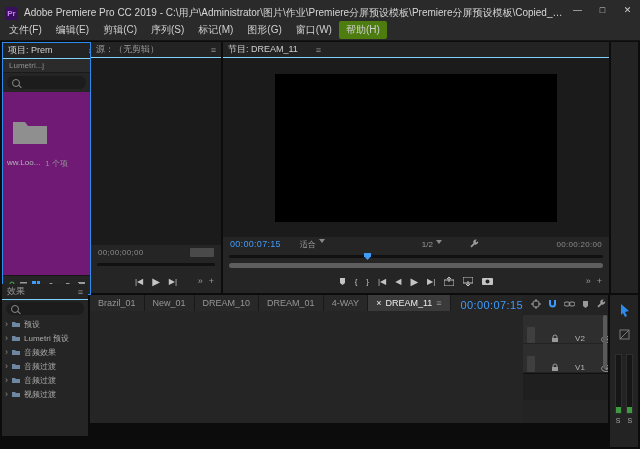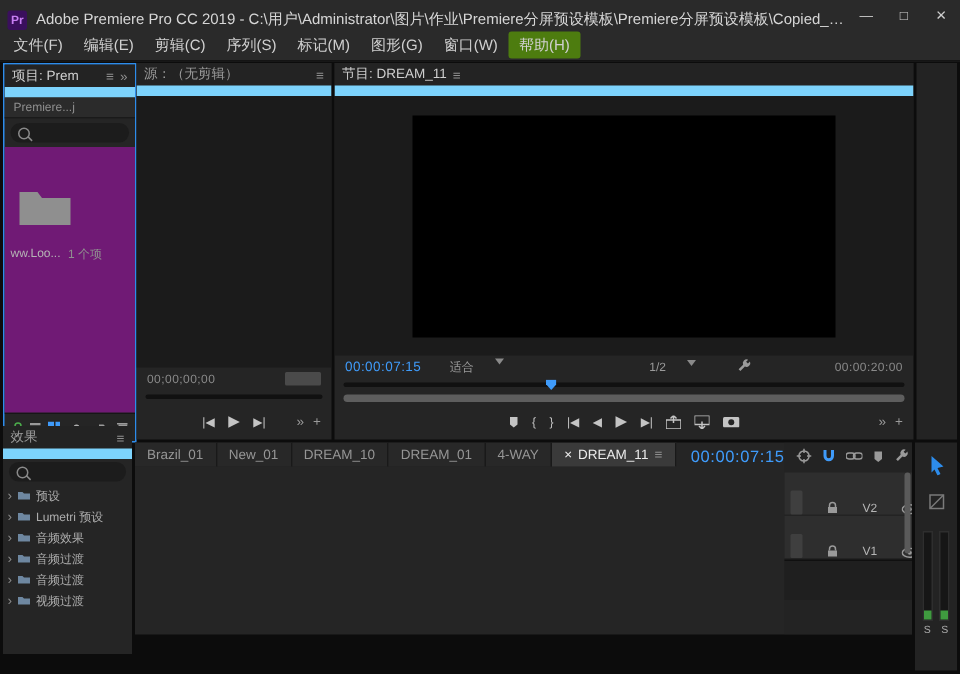--- a/index.html
+++ b/index.html
@@ -14,21 +14,21 @@
   .title-text{flex:1;overflow:hidden;text-overflow:ellipsis}
   .win-btn{width:25px;height:20px;display:flex;align-items:center;justify-content:center;font-size:9px;color:#cfcfcf}
   
   .menubar{position:absolute;left:0;top:20px;width:640px;height:20px;background:#2a2a2a;display:flex;
            align-items:center;font-size:10px;color:#d0d0d0;border-bottom:1px solid #141414;padding-left:2px}
   .menu-item{padding:2px 7px;border-radius:2px}
   .menu-item.hl{background:#4d7c0f}
   
   .panel{position:absolute;background:#252525;overflow:hidden}
   .p-header{height:15px;background:#232323;display:flex;align-items:center;font-size:9px;color:#9c9c9c;
-            padding:0 5px;border-bottom:7px solid #7dd3fc;gap:4px;white-space:nowrap}
+            padding:0 5px;border-bottom:1px solid #7dd3fc;gap:18px;white-space:nowrap}
   .p-header .grow{flex:1}
   .sym{color:#8f8f8f;font-size:9px}
   
   #project{left:2px;top:42px;width:87px;height:251px;border:1px solid #2d8ceb;display:flex;flex-direction:column}
   .proj-tab{height:13px;background:#2b2b2b;font-size:8px;color:#8f8f8f;display:flex;align-items:center;
             padding:0 6px;border-bottom:1px solid #1a1a1a}
   .search-row{height:19px;display:flex;align-items:center;padding:0 4px}
   .search-box{flex:1;height:13px;background:#1c1c1c;border-radius:7px;display:flex;align-items:center;padding-left:5px;gap:3px}
   .search-ico{width:6px;height:6px;border:1px solid #8a8a8a;border-radius:50%;position:relative;flex:none}
   .search-ico::after{content:"";position:absolute;width:4px;height:1px;background:#8a8a8a;
@@ -41,21 +41,21 @@
   .slider::after{content:"";position:absolute;left:4px;top:-2px;width:4px;height:4px;border-radius:50%;background:#b0b0b0}
   
   #source{left:91px;top:42px;width:130px;height:251px;display:flex;flex-direction:column}
   #program{left:223px;top:42px;width:386px;height:251px;display:flex;flex-direction:column}
   #topright{left:611px;top:42px;width:27px;height:251px;background:#232323}
   .mon-body{flex:1;background:#1b1b1b;display:flex;align-items:center;justify-content:center}
   .video{width:282px;height:148px;background:#000}
   .tc-row{height:14px;display:flex;align-items:center;padding:0 7px;font-size:8px;color:#9a9a9a;gap:5px}
   .tc-blue{color:#3f9bfa;font-size:9px;letter-spacing:.3px}
   .tc-gray{color:#8a8a8a;letter-spacing:.3px}
-  .drop{display:flex;align-items:flex-start;gap:14px;color:#9a9a9a}
+  .drop{display:flex;align-items:flex-start;gap:3px;color:#9a9a9a}
   .caret{width:0;height:0;border-left:3px solid transparent;border-right:3px solid transparent;border-top:4px solid #8a8a8a}
   .chip{width:24px;height:9px;background:#4a4a4a;border-radius:1px;margin-left:auto}
   .scrub{height:10px;position:relative}
   .scrub-bar{position:absolute;left:6px;right:6px;top:4px;height:3px;background:#111;border-radius:2px}
   .scrub-head{position:absolute;top:2px;width:7px;height:7px;background:#3f9bfa;
               clip-path:polygon(0 0,100% 0,100% 45%,50% 100%,0 45%)}
   .mon-sbar{height:8px;position:relative}
   .mon-sbar div{position:absolute;left:6px;right:6px;top:2px;height:5px;background:#5e5e5e;border-radius:3px}
   .transport{height:24px;position:relative;display:flex;align-items:center;justify-content:center;gap:9px;
              font-size:8px;color:#c4c4c4}
@@ -129,21 +129,21 @@
   <span class="menu-item hl">帮助(H)</span>
 </div>
 
 <div class="panel" id="project">
   <div class="p-header">
     <span style="color:#cfcfcf">项目: Prem</span>
     <span class="grow"></span>
     <span class="sym">≡</span>
     <span class="sym">»</span>
   </div>
-  <div class="proj-tab">Premiere...j</div>
+  <div class="proj-tab">Lumetri...j</div>
   <div class="search-row">
     <div class="search-box">
       <span class="search-ico"></span>
     </div>
   </div>
   <div class="proj-content">
     <svg width="38" height="30" style="position:absolute;left:8px;top:24px">
       <path d="M2 6 h12 l3 4 h19 v18 H2 z" fill="#8f8f8f"></path>
     </svg>
     <div class="proj-labels">

